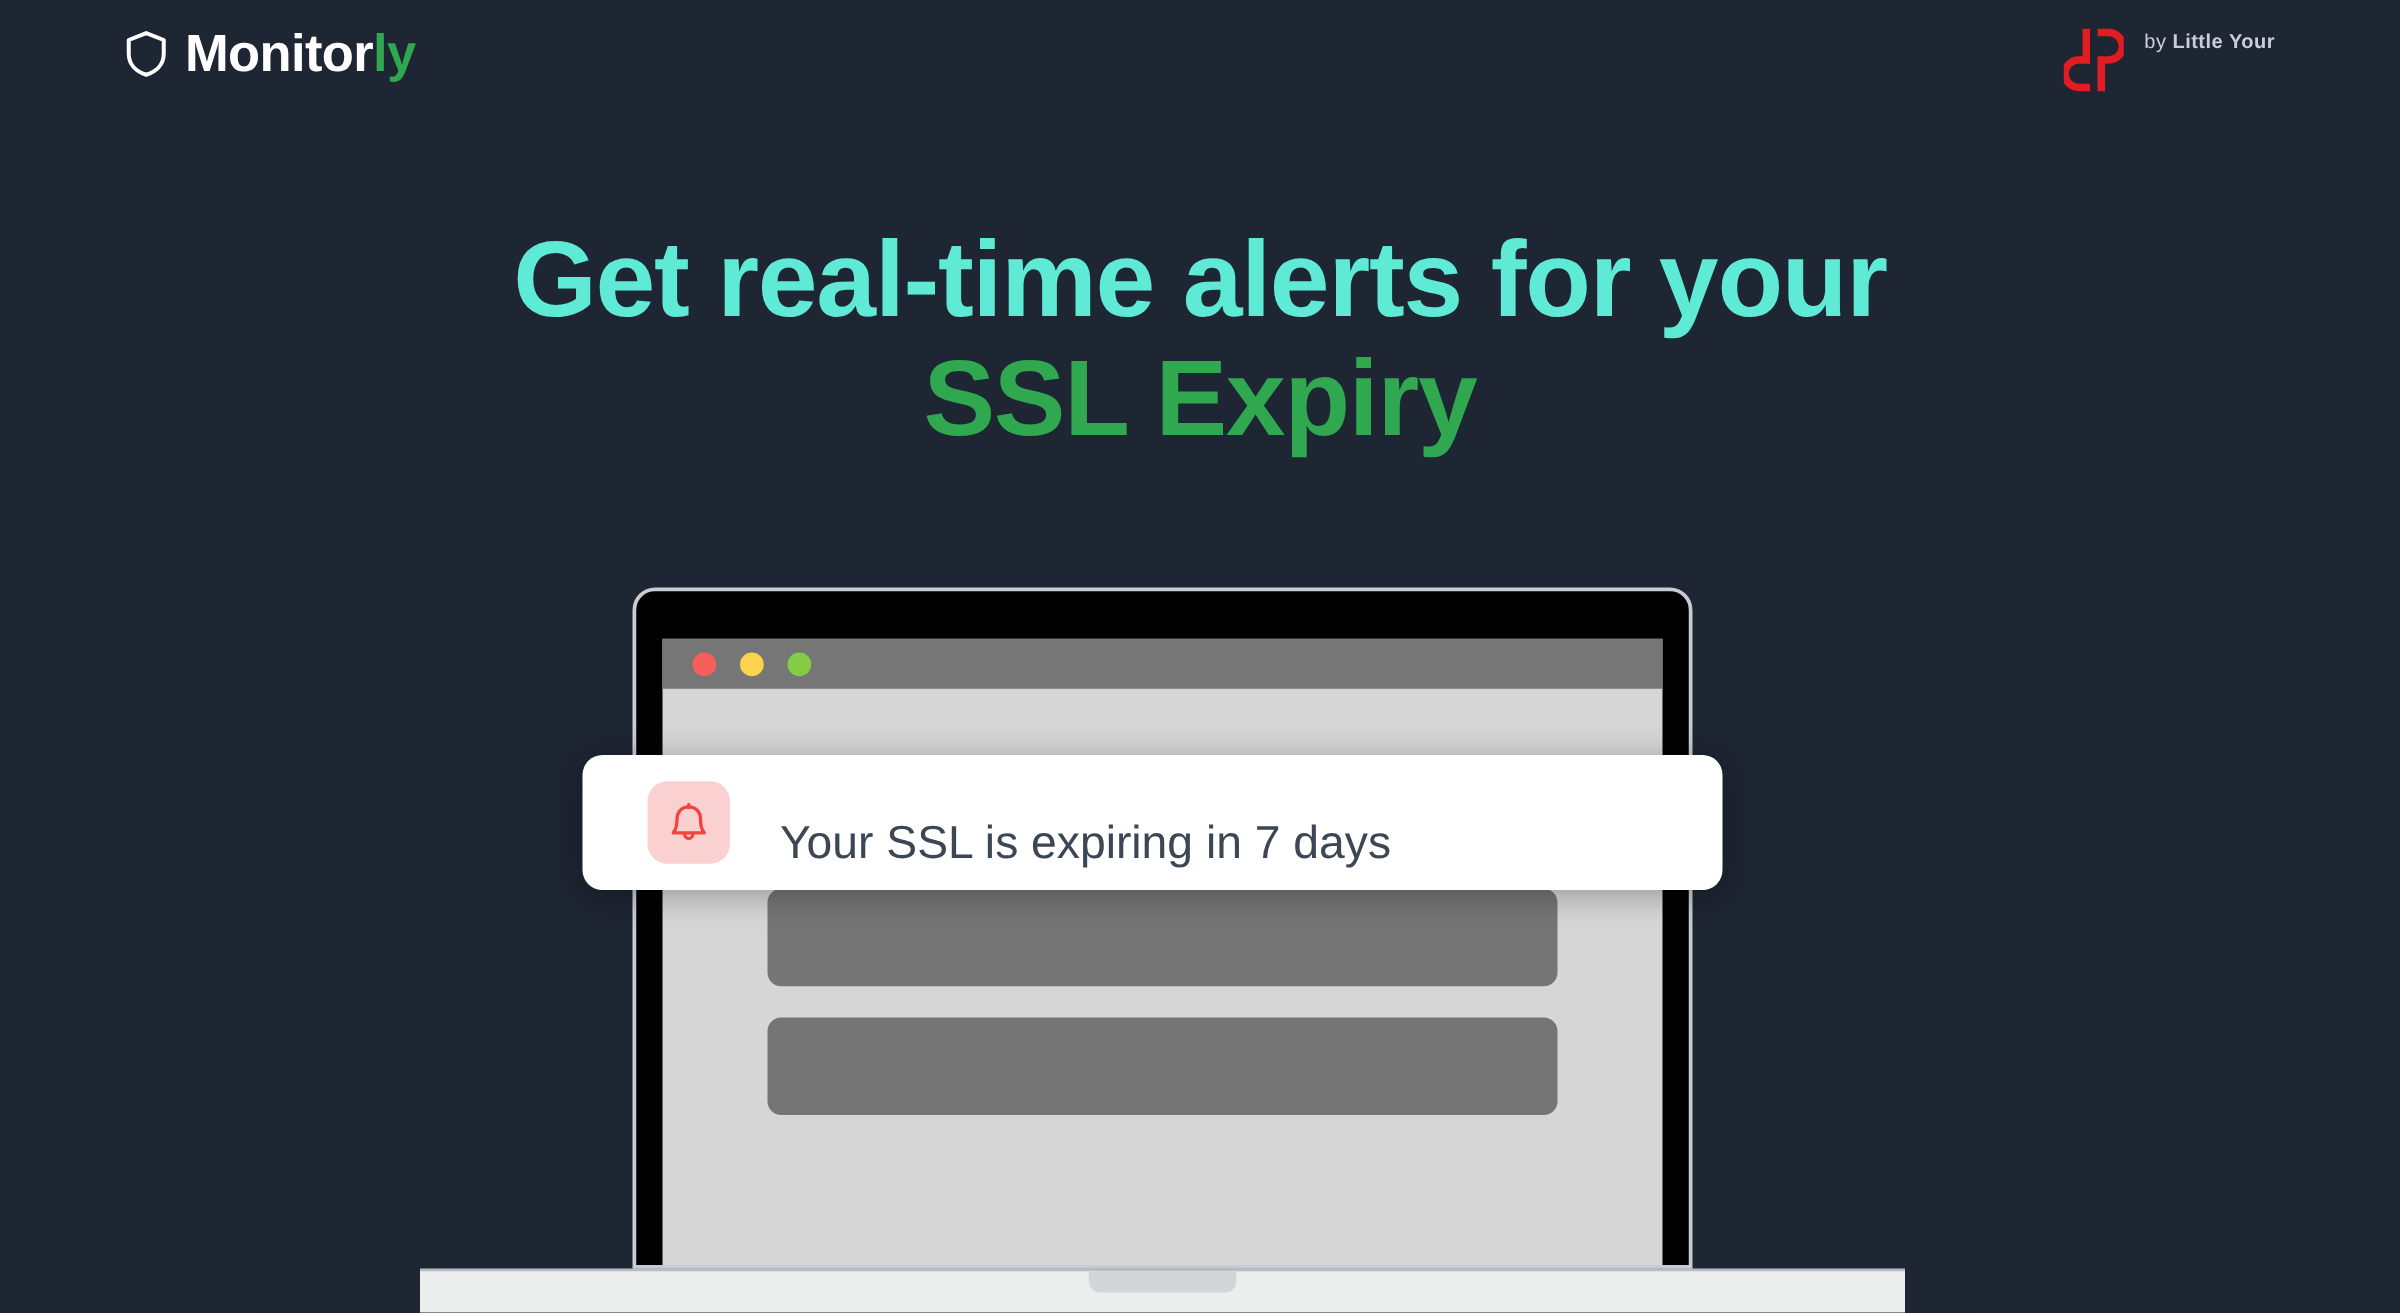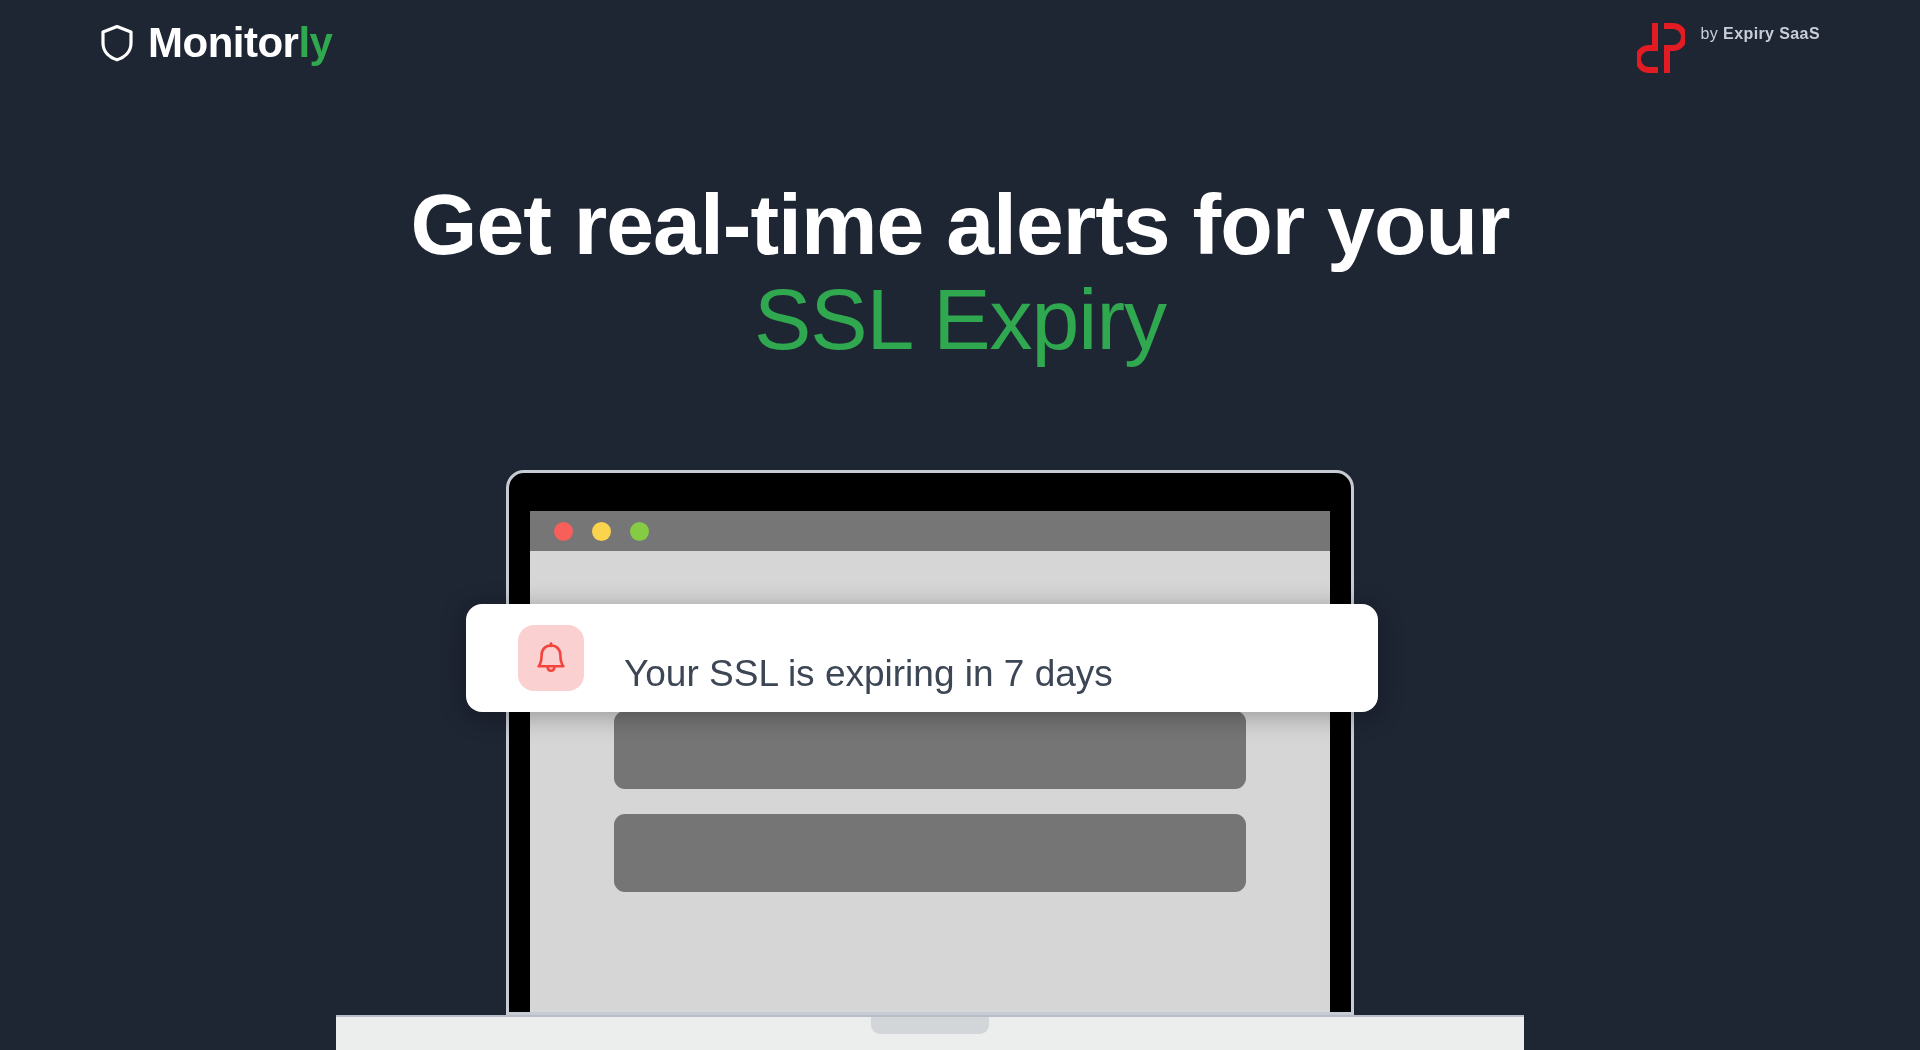--- a/index.html
+++ b/index.html
@@ -22,22 +22,22 @@
 
   .partner { position:absolute; right:100px; top:18px; display:flex; align-items:flex-start; gap:16px; }
   .pg-mark { width:48px; height:52px; display:block; margin-top:4px; }
   .pg-words { display:flex; flex-direction:column; align-items:flex-end; }
   .pg-name { color:#eef1f5; font-size:37px; letter-spacing:2.5px; line-height:1.05; white-space:nowrap; }
   .pg-sub { color:#c9ced8; font-size:16px; font-weight:bold; letter-spacing:0.4px; margin-top:7px; white-space:nowrap; }
   .pg-sub .by { font-weight:normal;margin-top:12px; }
 
   
   .headline { position:absolute; top:178px; left:0; width:1920px; text-align:center; }
-  .headline .l1 { display:block; color:#ffffff; font-size:86px; font-weight:bold; line-height:1.08; letter-spacing:-1px; }
-  .headline .l2 { display:block; color:#2fa84f; font-size:86px; font-weight:normal; line-height:1.12; letter-spacing:-1px; }
+  .headline .l1 { display:block; color:#5eead4; font-size:86px; font-weight:bold; line-height:1.08; letter-spacing:-1px; }
+  .headline .l2 { display:block; color:#2fa84f; font-size:86px; font-weight:bold; line-height:1.12; letter-spacing:-1px; }
 
   
   .laptop { position:absolute; left:506px; top:470px; width:848px; height:580px; }
   .lid {
     position:absolute; left:0; top:0; width:848px; height:545px;
     background:#000000; border:3px solid #c7ccd4;
     border-top-left-radius:18px; border-top-right-radius:18px;
   }
   .screen { position:absolute; left:21px; top:38px; right:21px; bottom:0; background:#d6d6d6; overflow:hidden; }
   .titlebar { position:absolute; left:0; top:0; width:100%; height:40px; background:#767676; }
@@ -80,21 +80,21 @@
     </div>
 
     <div class="partner">
       <span>
         <svg class="pg-mark" viewBox="0 0 48 52" fill="none" aria-hidden="true">
           <path d="M30 4 H36 A11 11 0 0 1 36 26 H30 V48" stroke="#e31b23" stroke-width="6" stroke-linecap="square" stroke-linejoin="miter" fill="none"></path>
           <path d="M18 48 H12 A11 11 0 0 1 12 26 H18 V4" stroke="#e31b23" stroke-width="6" stroke-linecap="square" stroke-linejoin="miter" fill="none"></path>
         </svg>
       </span>
       <span class="pg-words">
-        <span class="pg-sub"><span class="by">by </span><span>Expiry SaaS</span></span>
+        <span class="pg-sub"><span class="by">by </span><span>Little Your</span></span>
       </span>
     </div>
 
   </div>
 
   <div class="headline">
     <span class="l1">Get real-time alerts for your</span>
     <span class="l2">SSL Expiry</span>
   </div>
 

